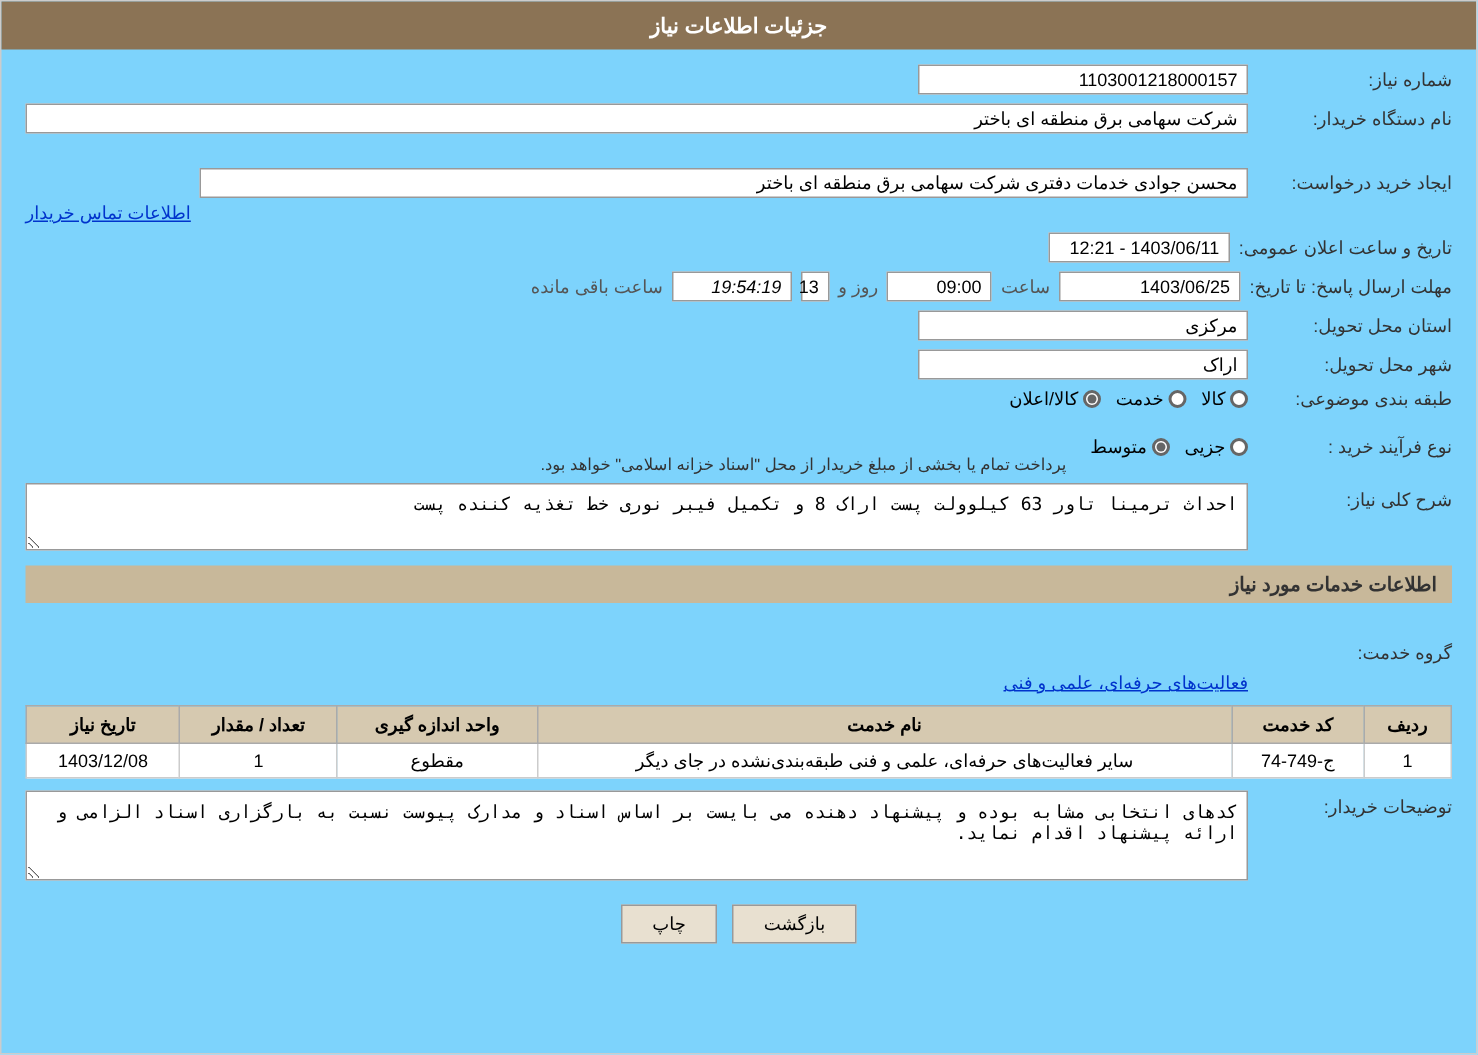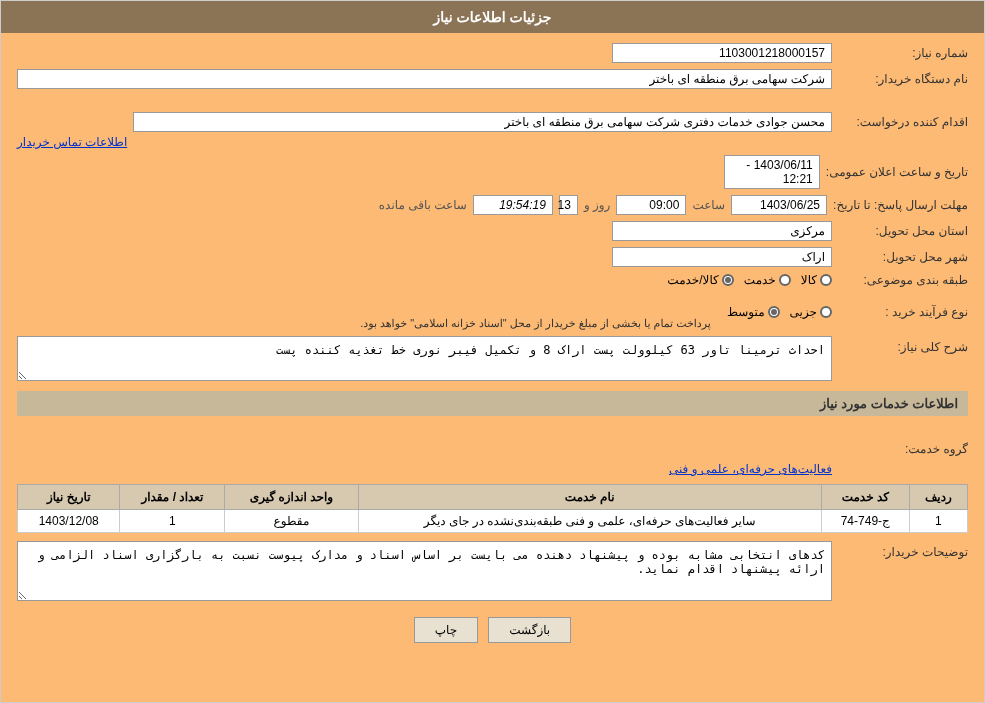--- a/index.html
+++ b/index.html
@@ -5,21 +5,21 @@
     * { box-sizing: border-box; margin: 0; padding: 0; }
     body {
       font-family: Tahoma, Arial, sans-serif;
       font-size: 12px;
       background: #f0f0f0;
       direction: rtl;
     }
     .page-wrapper {
       width: 985px;
       min-height: 703px;
-      background: #fdba74;
+      background: #7dd3fc;
       margin: 0 auto;
       border: 1px solid #ccc;
     }
     .header-bar {
       background: #8B7355;
       color: #fff;
       text-align: center;
       padding: 8px 12px;
       font-size: 14px;
       font-weight: bold;
@@ -56,21 +56,21 @@
       font-size: 12px;
       direction: rtl;
     }
     .form-value-wide {
       flex: 1;
     }
     .form-value-medium {
       width: 220px;
     }
     .form-value-small {
-      width: 96px;
+      width: 121px;
     }
     .blue-link {
       color: #0033cc;
       text-decoration: underline;
       cursor: pointer;
       margin-top: 40px;
     }
     .radio-group {
       display: flex;
       align-items: center;
@@ -180,21 +180,21 @@
       <span class="form-label">شماره نیاز:</span>
       <div class="form-value-box form-value-medium">1103001218000157</div>
     </div>
 
     <div class="form-row">
       <span class="form-label">نام دستگاه خریدار:</span>
       <div class="form-value-box form-value-wide">شرکت سهامی برق منطقه ای باختر</div>
     </div>
 
     <div class="form-row">
-      <span class="form-label">اقدام کننده درخواست:</span>
+      <span class="form-label">ایجاد خرید درخواست:</span>
       <div class="form-value-box form-value-wide">محسن جوادی خدمات دفتری شرکت سهامی برق منطقه ای باختر</div>
       <span class="blue-link">اطلاعات تماس خریدار</span>
     </div>
 
     <div class="form-row">
       <span class="form-label">تاریخ و ساعت اعلان عمومی:</span>
       <div class="form-value-box form-value-small">1403/06/11 - 12:21</div>
     </div>
 
     <div class="form-row">
@@ -224,21 +224,21 @@
         <div class="radio-item">
           <div class="radio-circle"></div>
           <span>کالا</span>
         </div>
         <div class="radio-item">
           <div class="radio-circle"></div>
           <span>خدمت</span>
         </div>
         <div class="radio-item">
           <div class="radio-circle selected"></div>
-          <span>کالا/خدمت</span>
+          <span>کالا/اعلان</span>
         </div>
       </div>
     </div>
 
     <div class="form-row">
       <span class="form-label">نوع فرآیند خرید :</span>
       <div class="radio-group">
         <div class="radio-item">
           <div class="radio-circle"></div>
           <span>جزیی</span>

